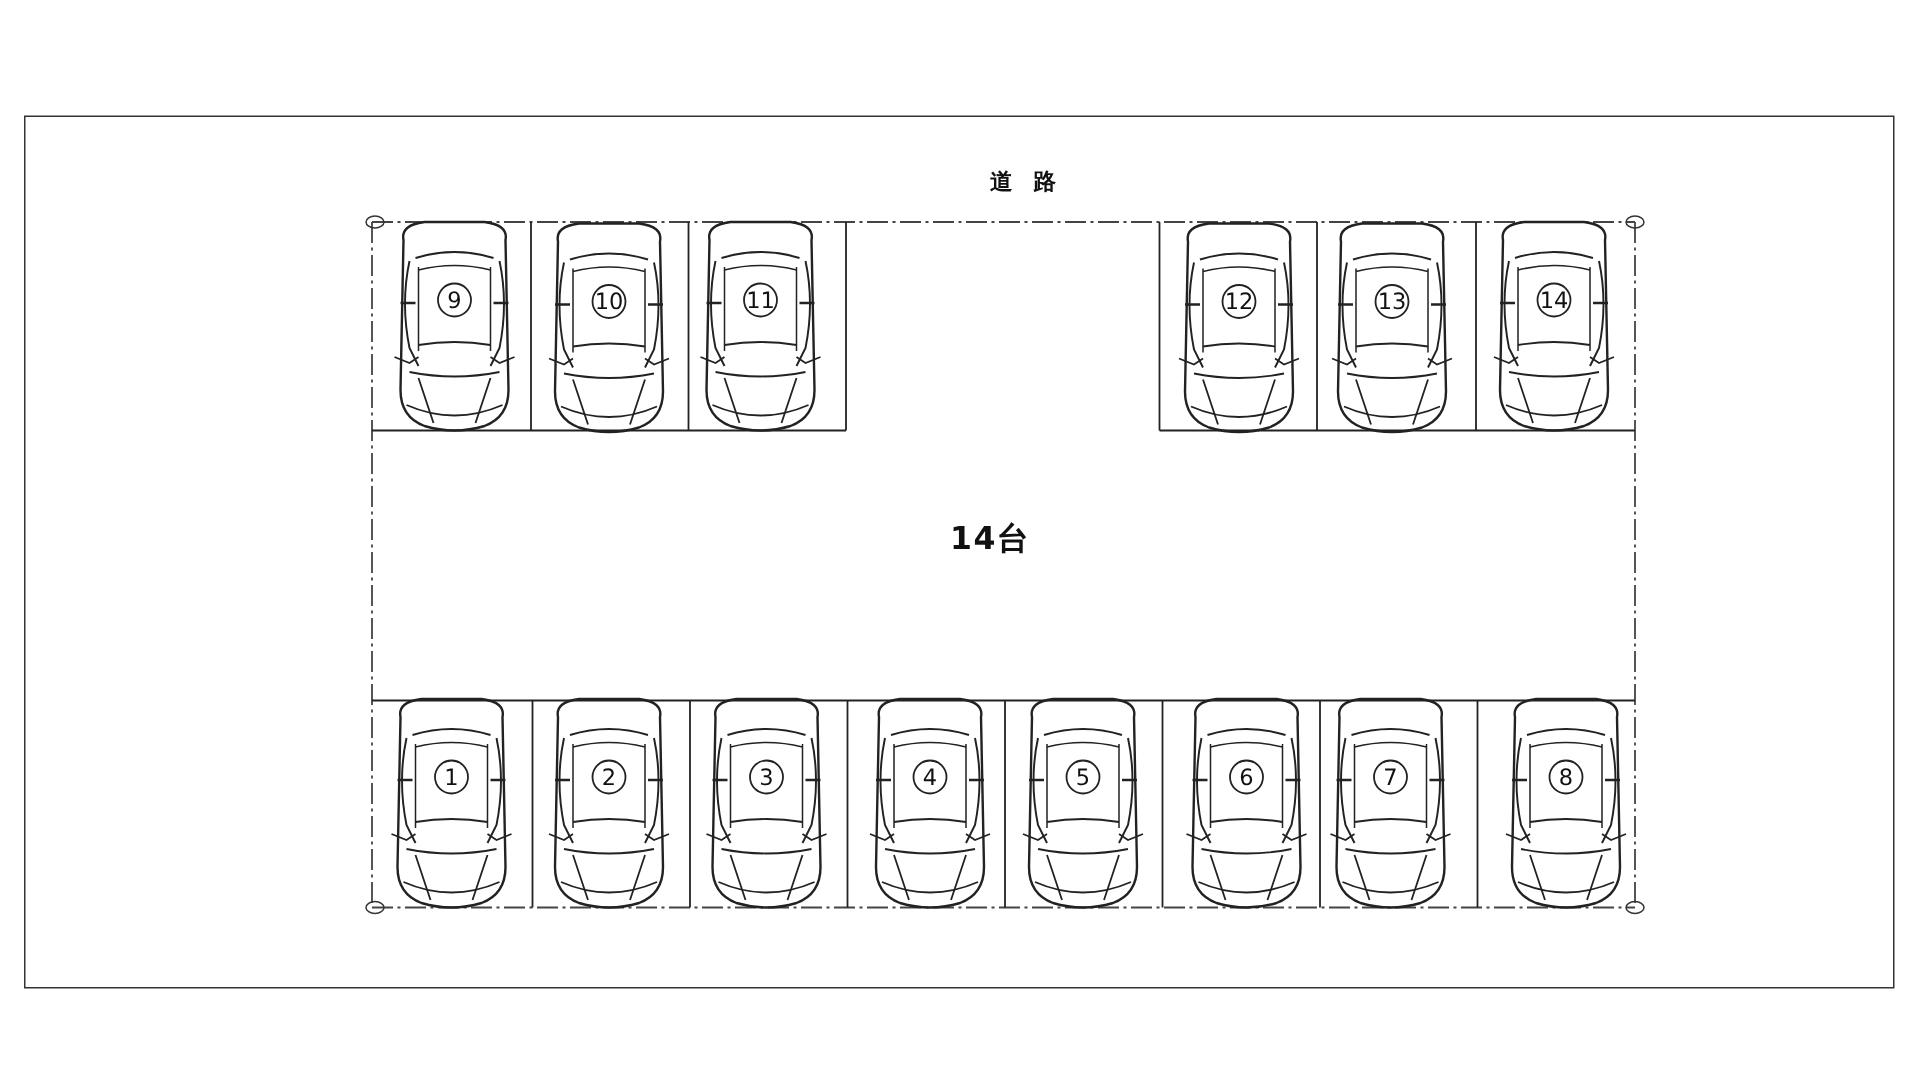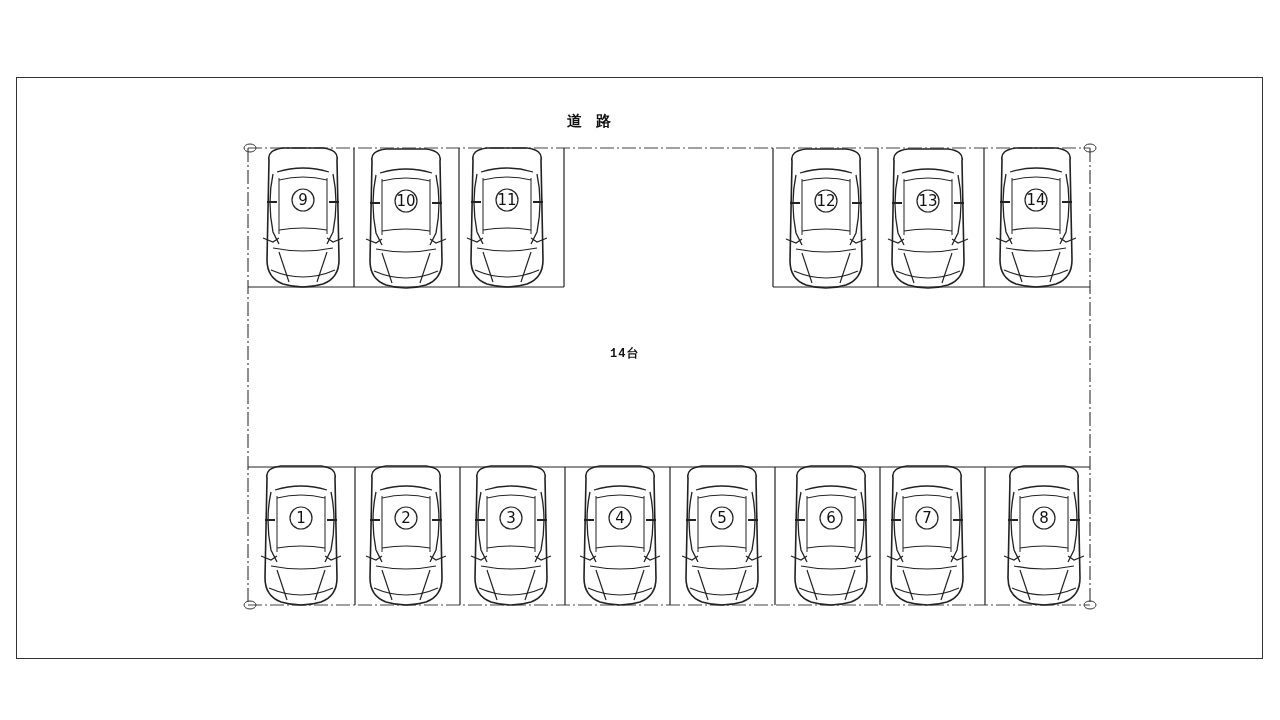--- a/index.html
+++ b/index.html
@@ -1,23 +1,23 @@
 <!DOCTYPE html>
 <html><head>
 <meta charset="utf-8">
 <style>
   html, body { margin:0; padding:0; background:#ffffff; }
   body { width:1280px; height:720px; position:relative; overflow:hidden;
          font-family:"DejaVu Sans", sans-serif; }
   .frame { position:absolute; left:16px; top:77px; width:1247px; height:582px;
            border:1px solid #333; box-sizing:border-box; background:#fff; }
-  .title { position:absolute; left:567px; top:112px; width:120px; 
+  .title { position:absolute; left:629px; top:112px; width:120px; text-align:center;
            font-size:15px; font-weight:bold; letter-spacing:14px; color:#111; }
-  .count { position:absolute; left:610px; top:345px; width:100px; 
-           font-size:12px; font-weight:bold; color:#111; letter-spacing:1px;font-family:Liberation Mono, monospace; }
+  .count { position:absolute; left:610px; top:345px; width:100px; text-align:center;
+           font-size:21px; font-weight:bold; color:#111; letter-spacing:1px; }
   svg.lot { position:absolute; left:0; top:0; }
 </style>
 </head>
 <body>
 
 <div class="frame"></div>
 
 <div class="title">道路</div>
 <div class="count">14台</div>
 

